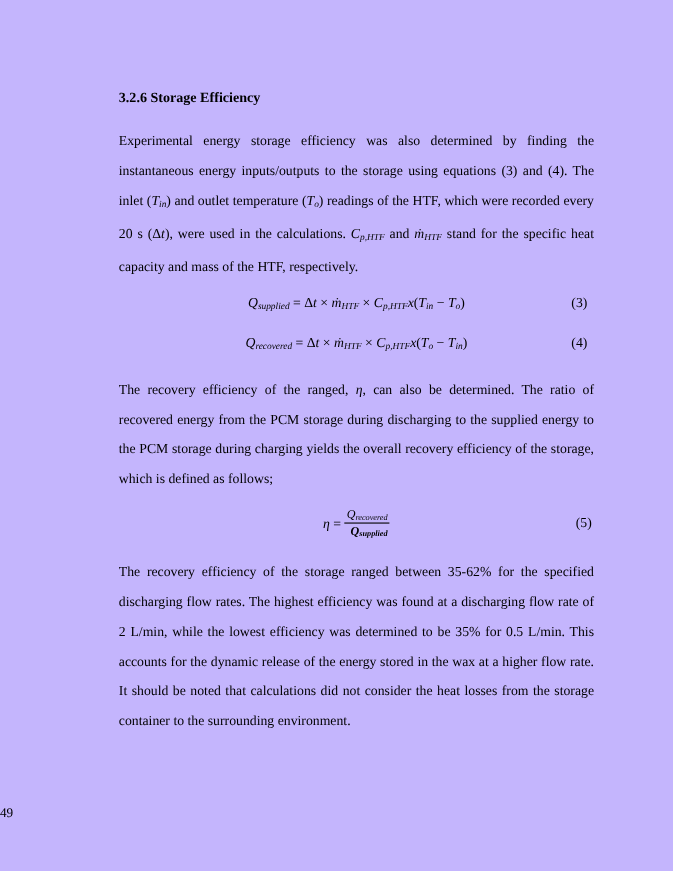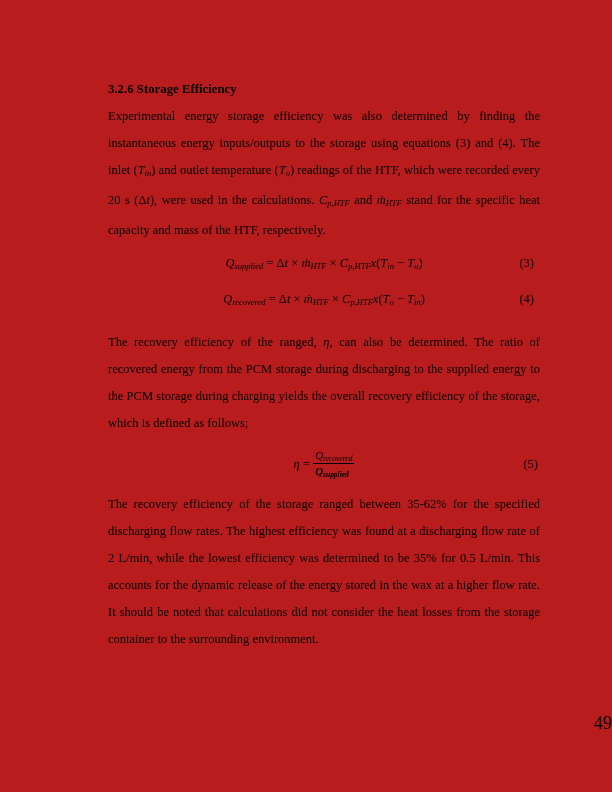--- a/index.html
+++ b/index.html
@@ -1,21 +1,21 @@
 <!DOCTYPE html>
 <html><head>
 <meta charset="utf-8">
 <style>
   * { margin: 0; padding: 0; box-sizing: border-box; }
   html, body { background: #e8e8e8; }
   .page {
     position: relative;
     width: 612px;
     height: 792px;
-    background: #b91c1c;
+    background: #c4b5fd;
     font-family: "Liberation Serif", "DejaVu Serif", serif;
     color: #000000;
     overflow: hidden;
     margin: 0 auto;
   }
   .content {
     position: absolute;
     left: 108px;
     top: 76px;
     width: 432px;
@@ -23,20 +23,21 @@
   .heading {
     font-size: 12.8px;
     font-weight: bold;
     line-height: 27px;
     text-align: left;
   }
   .body-para {
     font-size: 12.5px;
     line-height: 27px;
     text-align: justify;
+    margin-top: 12px;
   }
   .run-i { font-style: italic; }
   .run-sub {
     font-style: italic;
     font-size: 0.68em;
     vertical-align: -0.22em;
   }
   .equation {
     position: relative;
     font-size: 12.5px;
@@ -53,43 +54,43 @@
   }
   .equation.eq-frac { margin: 8px 0; line-height: 38px; }
   .equation.eq-frac .eq-num {
     top: 50%;
     transform: translateY(-50%);
     line-height: normal;
   }
   .frac {
     display: inline-block;
     vertical-align: middle;
-    text-align: left;
+    text-align: right;
     font-size: 11px;
     line-height: 1.3;
     position: relative;
     top: -2px;
   }
   .frac .frac-num {
     display: block;
     border-bottom: 0.8px solid #000;
     padding: 0 2px;
   }
   .frac .frac-den {
     display: block;
     padding: 0 2px;
     font-weight: bold;
   }
   .page-number {
     position: absolute;
     left: 0;
-    top: 716px;
+    top: 732px;
     width: 100%;
-    text-align: right;
-    font-size: 18px;
+    text-align: left;
+    font-size: 12px;
     line-height: 14px;
   }
 </style>
 </head>
 <body>
 
 <div class="page">
   <div class="content">
 
     <div class="heading">3.2.6 Storage Efficiency</div>

